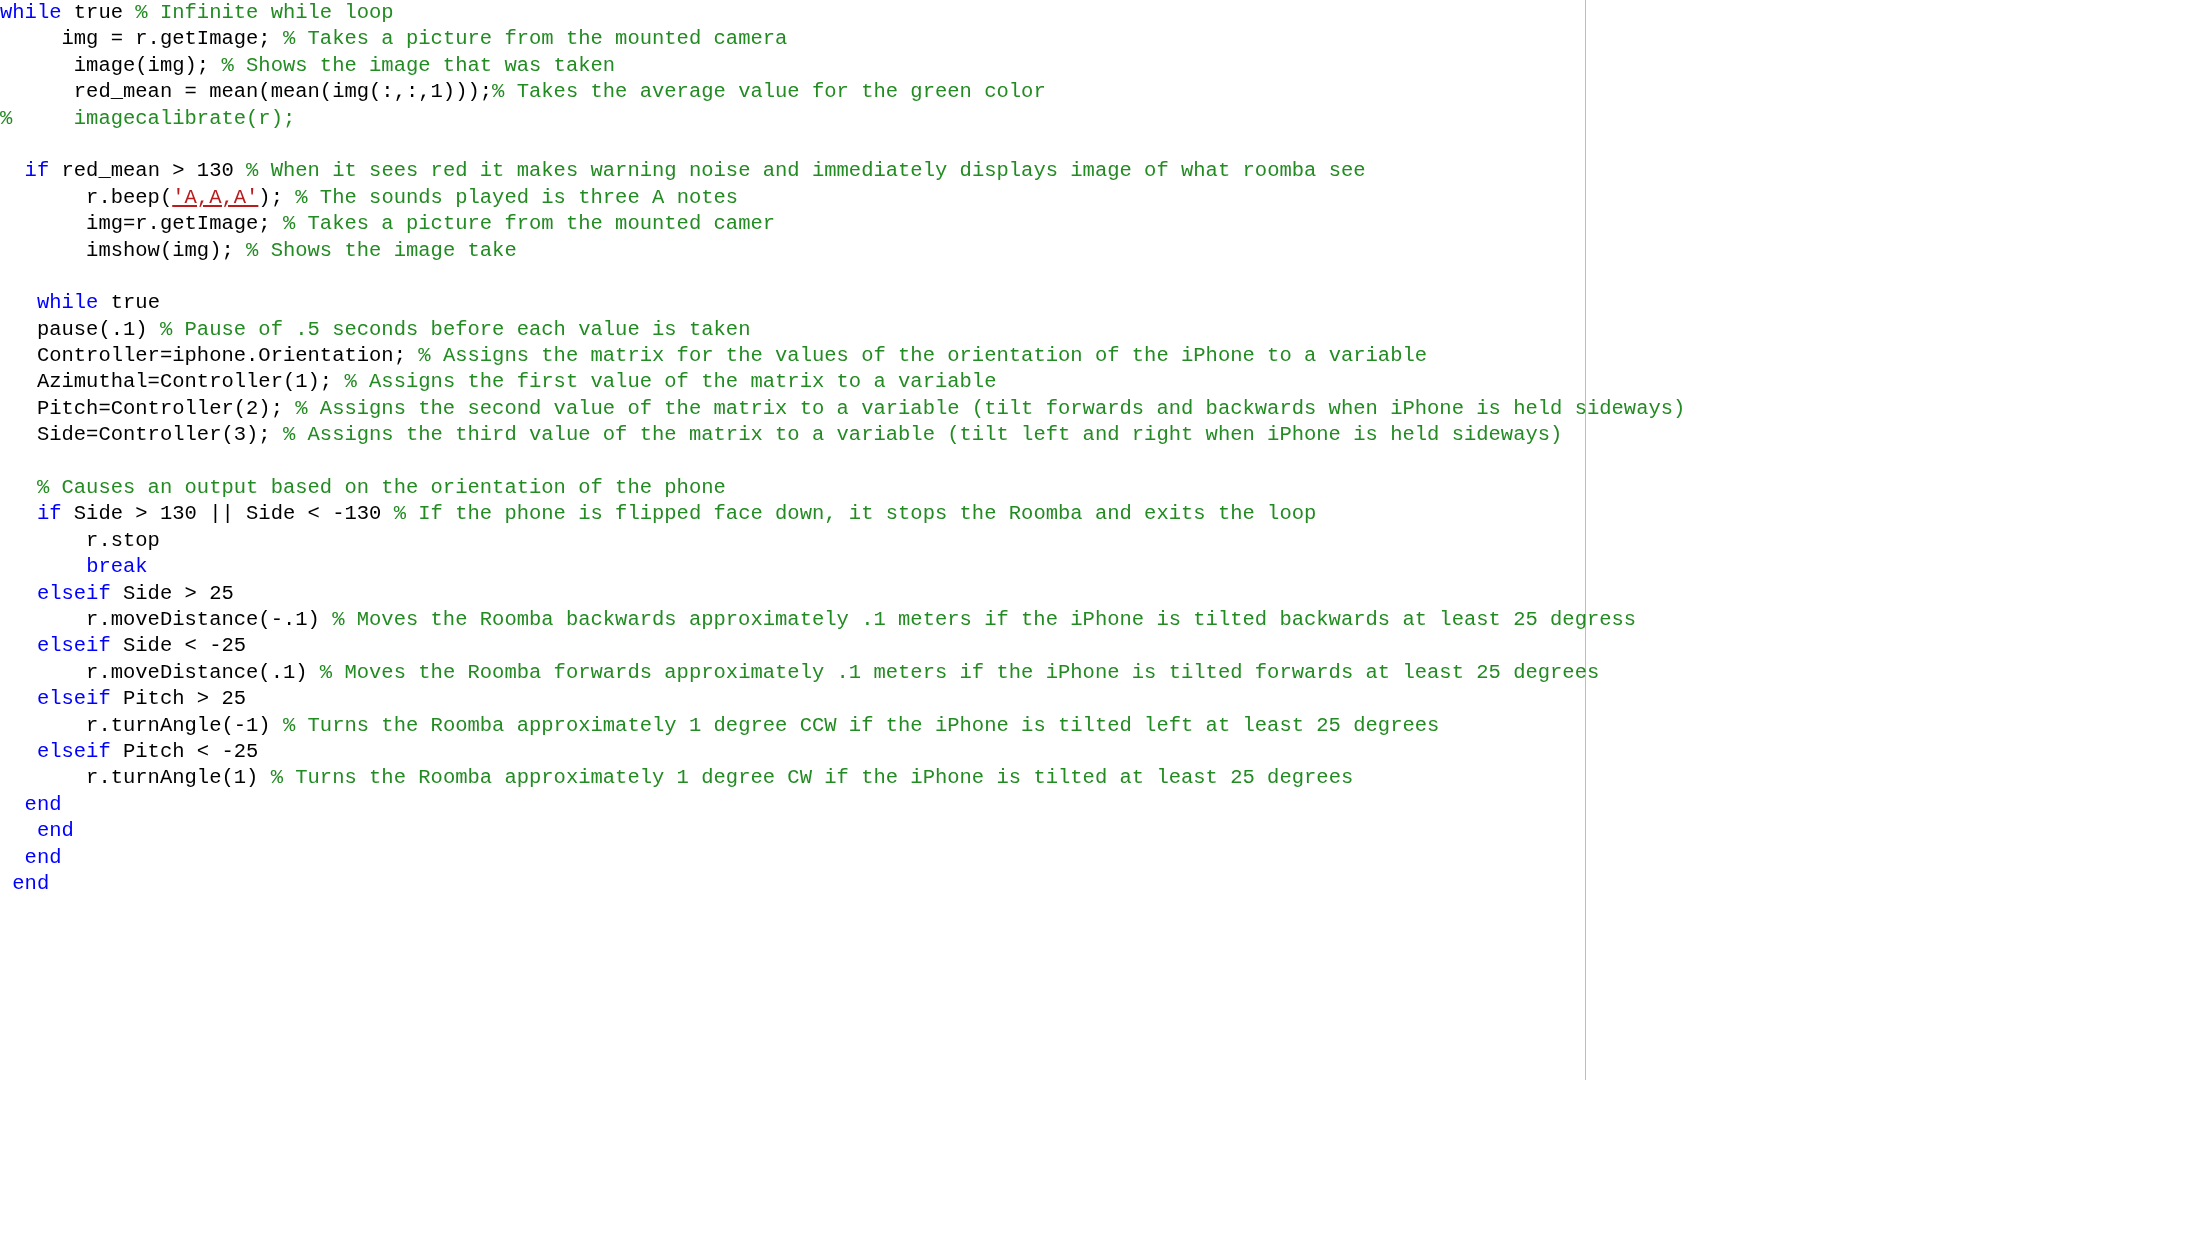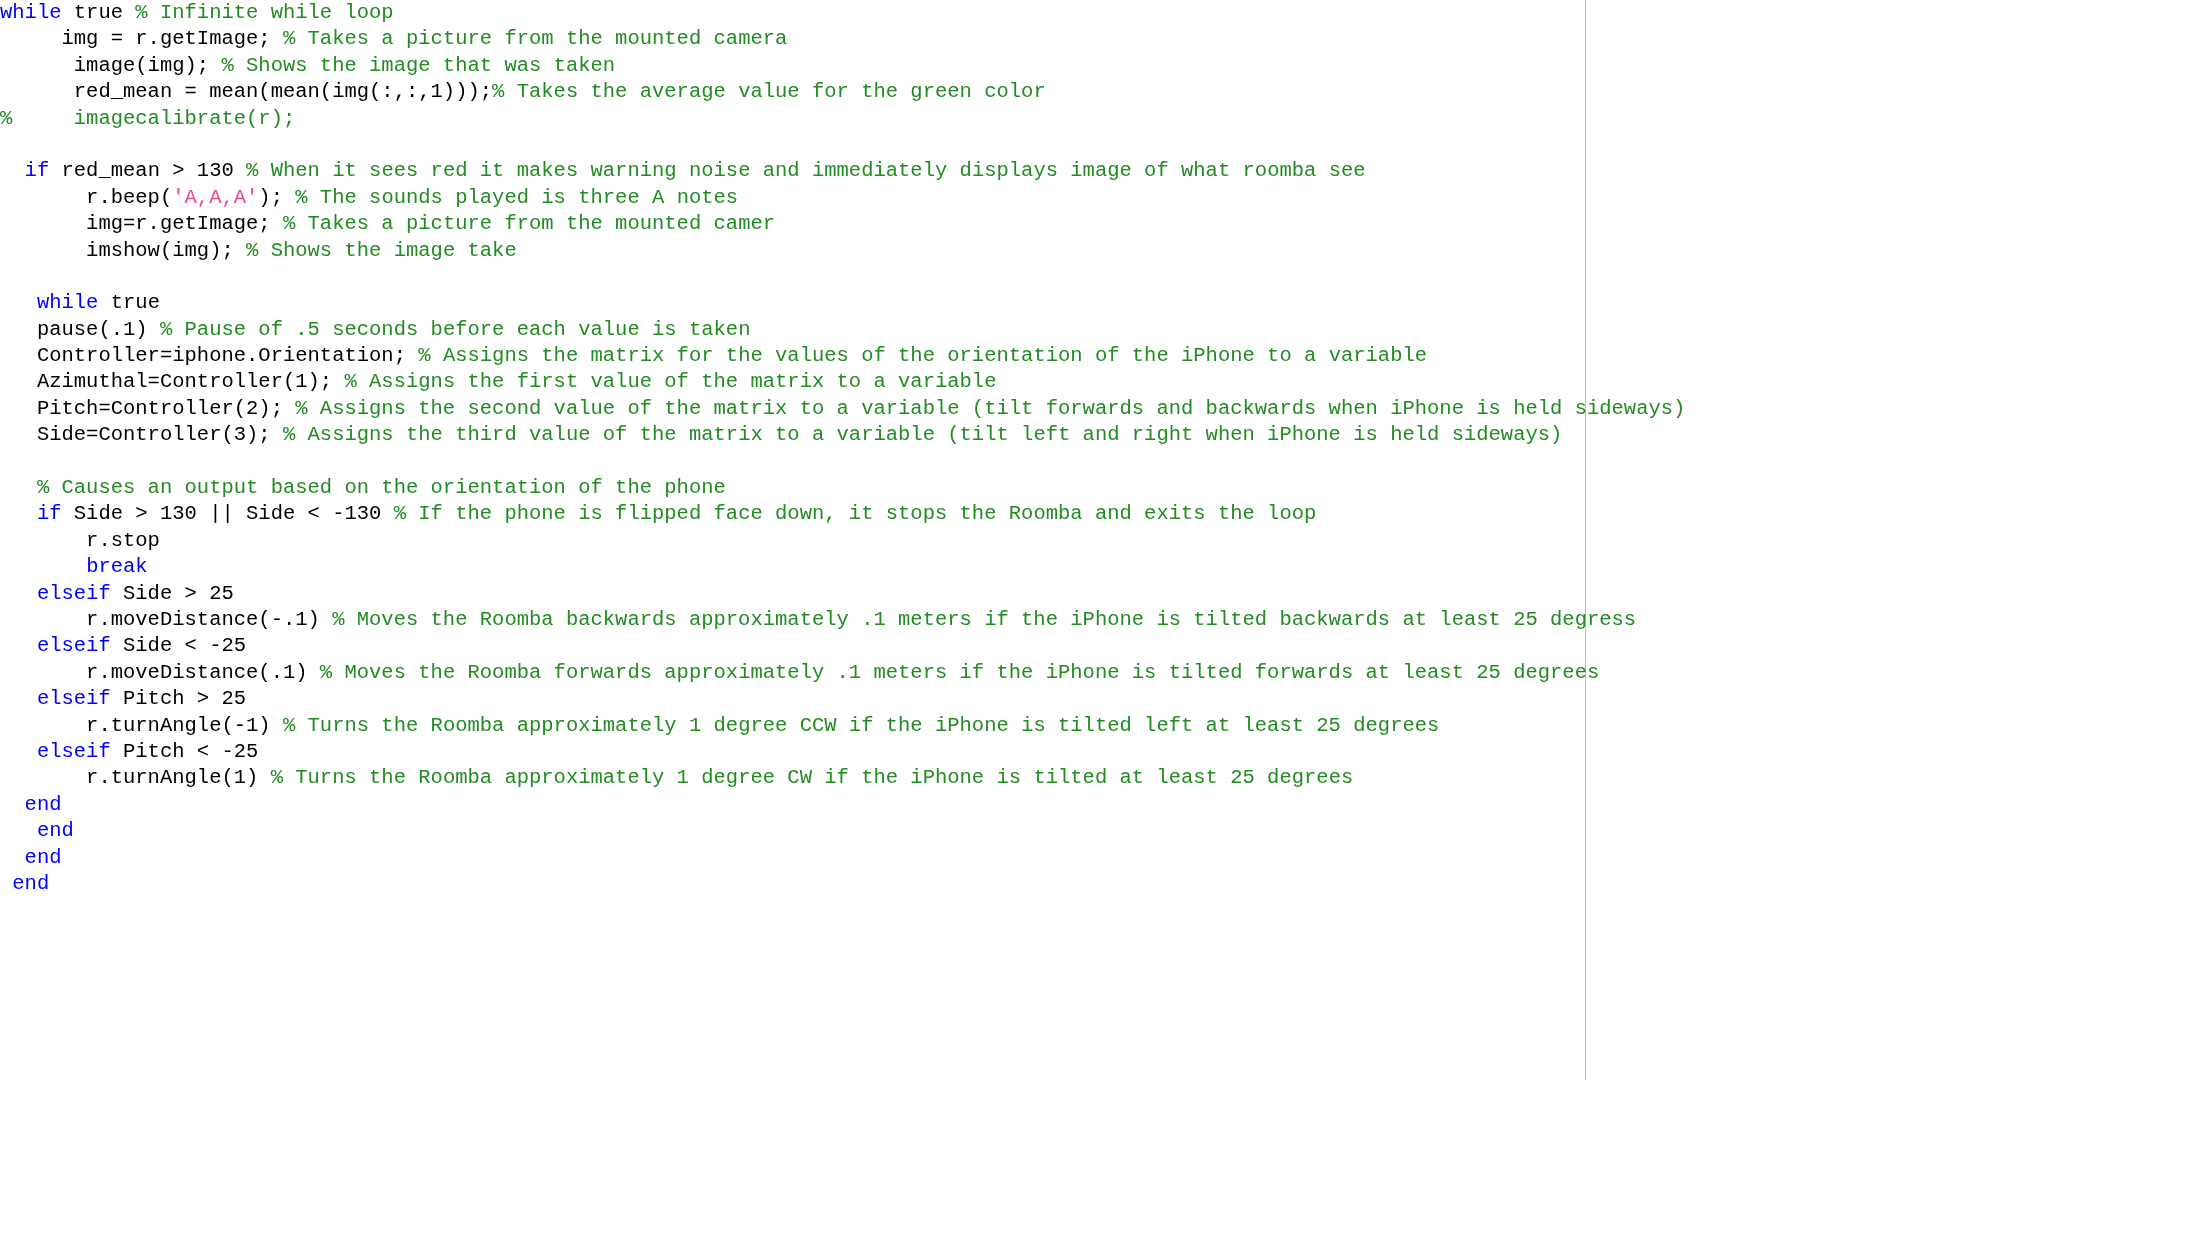--- a/index.html
+++ b/index.html
@@ -44,21 +44,21 @@
   .ln {
     display: block;
     height: 26.4px;
     white-space: pre;
   }
   .kw  { color: #0000ff; }
   .cm  { color: #228b22; }
   .str { color: #a020f0; }
   .pl  { color: #000000; }
 </style>
-<style>.kw{color:#0000FF;}.cm{color:#228B22;}.str{color:#ec4899;}.pl{color:#000000;}#editor{background:undefined}</style></head>
+<style>.kw{color:#0000FF;}.cm{color:#228B22;}.str{color:#b91c1c;text-decoration:underline;}.pl{color:#000000;}#editor{background:undefined}</style></head>
 <body>
 
 <div id="editor" style="background: rgb(255, 255, 255);">
 
   <div id="column-guide" style="left: 1585px; background: rgb(189, 189, 189); display: block;"></div>
 
   <div id="code"><span class="ln"><span class="kw">while</span><span class="pl"> true </span><span class="cm">% Infinite while loop</span></span><span class="ln"><span class="pl">     img = r.getImage; </span><span class="cm">% Takes a picture from the mounted camera</span></span><span class="ln"><span class="pl">      image(img); </span><span class="cm">% Shows the image that was taken</span></span><span class="ln"><span class="pl">      red_mean = mean(mean(img(:,:,1)));</span><span class="cm">% Takes the average value for the green color</span></span><span class="ln"><span class="cm">%     imagecalibrate(r);</span></span><span class="ln">&nbsp;</span><span class="ln"><span class="pl">  </span><span class="kw">if</span><span class="pl"> red_mean &gt; 130 </span><span class="cm">% When it sees red it makes warning noise and immediately displays image of what roomba see</span></span><span class="ln"><span class="pl">       r.beep(</span><span class="str">'A,A,A'</span><span class="pl">); </span><span class="cm">% The sounds played is three A notes</span></span><span class="ln"><span class="pl">       img=r.getImage; </span><span class="cm">% Takes a picture from the mounted camer</span></span><span class="ln"><span class="pl">       imshow(img); </span><span class="cm">% Shows the image take</span></span><span class="ln">&nbsp;</span><span class="ln"><span class="pl">   </span><span class="kw">while</span><span class="pl"> true</span></span><span class="ln"><span class="pl">   pause(.1) </span><span class="cm">% Pause of .5 seconds before each value is taken</span></span><span class="ln"><span class="pl">   Controller=iphone.Orientation; </span><span class="cm">% Assigns the matrix for the values of the orientation of the iPhone to a variable</span></span><span class="ln"><span class="pl">   Azimuthal=Controller(1); </span><span class="cm">% Assigns the first value of the matrix to a variable</span></span><span class="ln"><span class="pl">   Pitch=Controller(2); </span><span class="cm">% Assigns the second value of the matrix to a variable (tilt forwards and backwards when iPhone is held sideways)</span></span><span class="ln"><span class="pl">   Side=Controller(3); </span><span class="cm">% Assigns the third value of the matrix to a variable (tilt left and right when iPhone is held sideways)</span></span><span class="ln">&nbsp;</span><span class="ln"><span class="pl">   </span><span class="cm">% Causes an output based on the orientation of the phone</span></span><span class="ln"><span class="pl">   </span><span class="kw">if</span><span class="pl"> Side &gt; 130 || Side &lt; -130 </span><span class="cm">% If the phone is flipped face down, it stops the Roomba and exits the loop</span></span><span class="ln"><span class="pl">       r.stop</span></span><span class="ln"><span class="pl">       </span><span class="kw">break</span></span><span class="ln"><span class="pl">   </span><span class="kw">elseif</span><span class="pl"> Side &gt; 25</span></span><span class="ln"><span class="pl">       r.moveDistance(-.1) </span><span class="cm">% Moves the Roomba backwards approximately .1 meters if the iPhone is tilted backwards at least 25 degress</span></span><span class="ln"><span class="pl">   </span><span class="kw">elseif</span><span class="pl"> Side &lt; -25</span></span><span class="ln"><span class="pl">       r.moveDistance(.1) </span><span class="cm">% Moves the Roomba forwards approximately .1 meters if the iPhone is tilted forwards at least 25 degrees</span></span><span class="ln"><span class="pl">   </span><span class="kw">elseif</span><span class="pl"> Pitch &gt; 25</span></span><span class="ln"><span class="pl">       r.turnAngle(-1) </span><span class="cm">% Turns the Roomba approximately 1 degree CCW if the iPhone is tilted left at least 25 degrees</span></span><span class="ln"><span class="pl">   </span><span class="kw">elseif</span><span class="pl"> Pitch &lt; -25</span></span><span class="ln"><span class="pl">       r.turnAngle(1) </span><span class="cm">% Turns the Roomba approximately 1 degree CW if the iPhone is tilted at least 25 degrees</span></span><span class="ln"><span class="pl">  </span><span class="kw">end</span></span><span class="ln"><span class="pl">   </span><span class="kw">end</span></span><span class="ln"><span class="pl">  </span><span class="kw">end</span></span><span class="ln"><span class="pl"> </span><span class="kw">end</span></span></div>
 
 </div>
 

